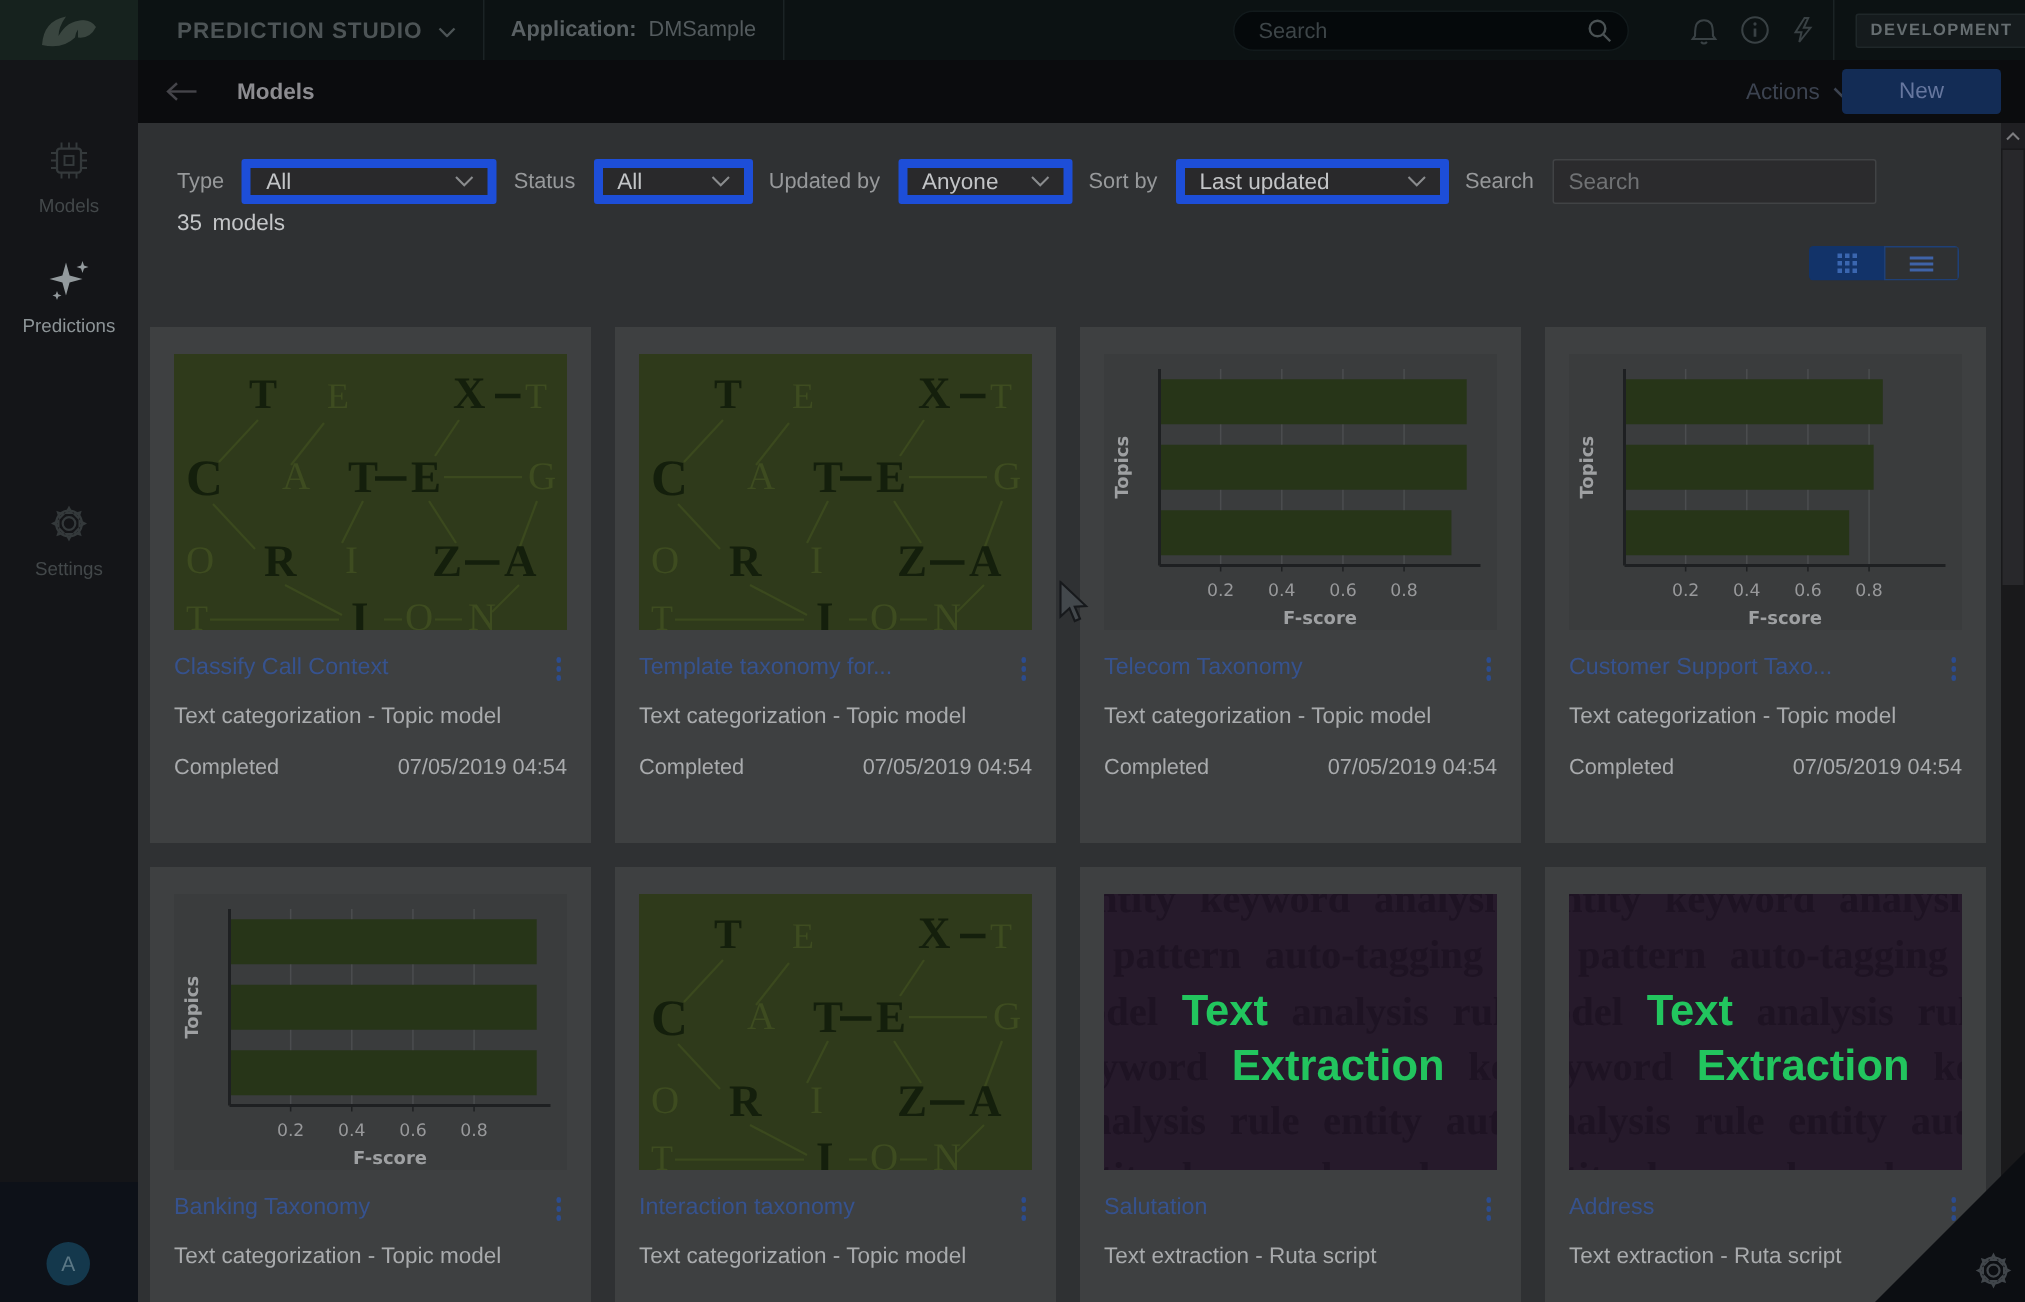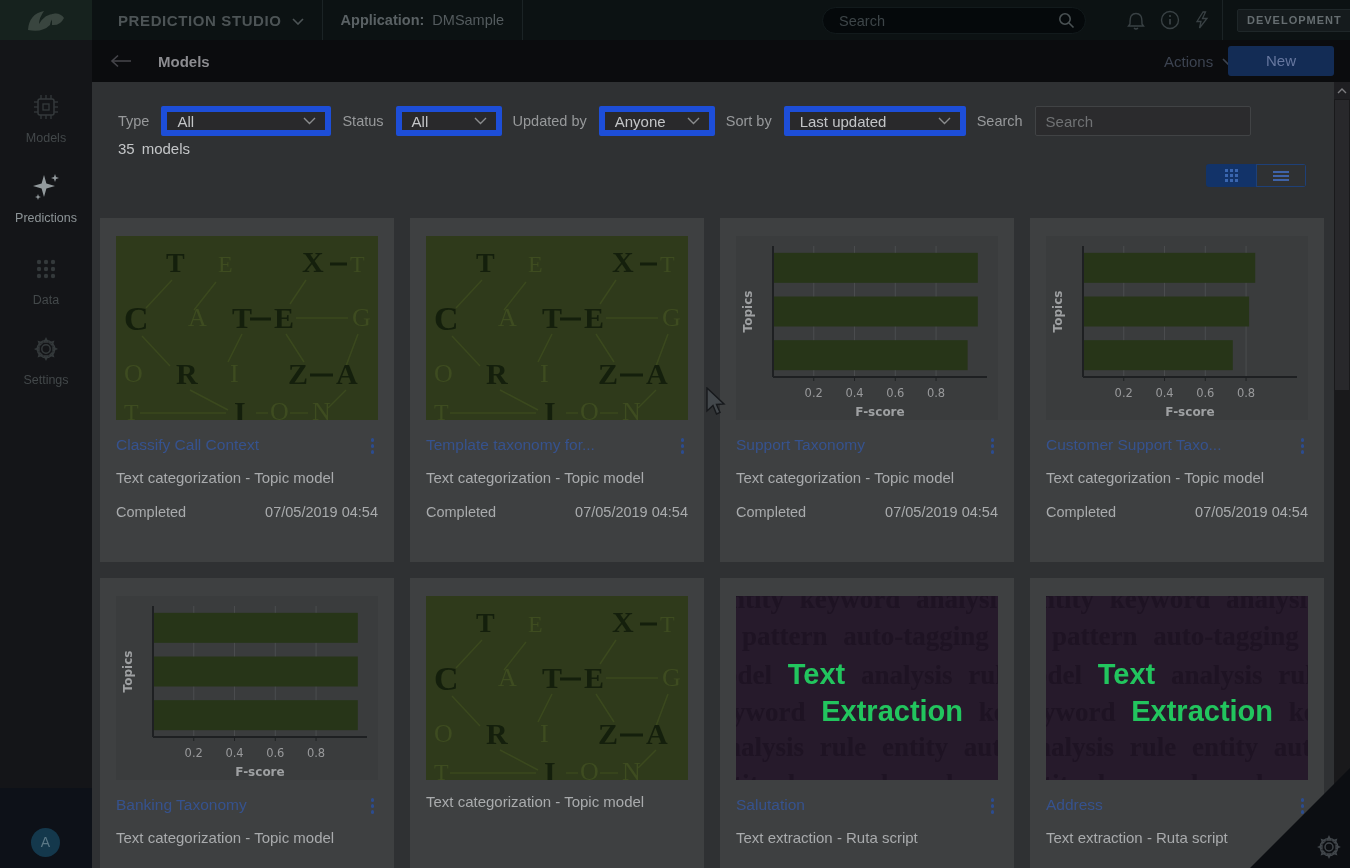--- a/index.html
+++ b/index.html
@@ -167,34 +167,20 @@
       </svg>
       <span class="nv-lb">Models</span>
     </div>
     <div class="nav-item active" id="nav-predictions">
       <svg class="nv-ic" width="32" height="30" viewBox="0 0 32 30">
         <path class="sparkfill" d="M14 3 L16.4 11.6 L25 14 L16.4 16.4 L14 25 L11.6 16.4 L3 14 L11.6 11.6 Z"></path>
         <path class="sparkfill" d="M25 2 L26 5 L29 6 L26 7 L25 10 L24 7 L21 6 L24 5 Z"></path>
         <path class="sparkfill" d="M8 22 L8.8 24.2 L11 25 L8.8 25.8 L8 28 L7.2 25.8 L5 25 L7.2 24.2 Z"></path>
       </svg>
       <span class="nv-lb">Predictions</span>
-    </div>
-    <div class="nav-item" id="nav-data">
-      <svg class="nv-ic" width="30" height="30" viewBox="0 0 30 30">
-        <circle class="dotfill" cx="8" cy="8" r="2.2"></circle>
-          <circle class="dotfill" cx="15" cy="8" r="2.2"></circle>
-          <circle class="dotfill" cx="22" cy="8" r="2.2"></circle>
-        <circle class="dotfill" cx="8" cy="15" r="2.2"></circle>
-          <circle class="dotfill" cx="15" cy="15" r="2.2"></circle>
-          <circle class="dotfill" cx="22" cy="15" r="2.2"></circle>
-        <circle class="dotfill" cx="8" cy="22" r="2.2"></circle>
-          <circle class="dotfill" cx="15" cy="22" r="2.2"></circle>
-          <circle class="dotfill" cx="22" cy="22" r="2.2"></circle>
-      </svg>
-      <span class="nv-lb">Data</span>
     </div>
     <div class="nav-item" id="nav-settings">
       <svg class="nv-ic" width="30" height="30" viewBox="0 0 30 30">
         <circle cx="15" cy="15" r="4.2" stroke-width="1.5"></circle>
         <path d="M15 4.5 L16.8 8 L13.2 8 Z M25.5 15 L22 16.8 L22 13.2 Z M15 25.5 L13.2 22 L16.8 22 Z M4.5 15 L8 13.2 L8 16.8 Z M22.4 7.6 L21.2 11.3 L18.7 8.8 Z M22.4 22.4 L18.7 21.2 L21.2 18.7 Z M7.6 22.4 L8.8 18.7 L11.3 21.2 Z M7.6 7.6 L11.3 8.8 L8.8 11.3 Z" stroke-width="1.4"></path>
         <circle cx="15" cy="15" r="8.6" stroke-width="1.5"></circle>
       </svg>
       <span class="nv-lb">Settings</span>
     </div>
     <div id="sidebar-footer"></div>
@@ -388,21 +374,21 @@
               <line x1="118.52380952380952" y1="141" x2="118.52380952380952" y2="145" stroke="#1e2022" stroke-width="1"></line>
               <text x="118.52380952380952" y="161" fill="#98999b" font-size="11.5" text-anchor="middle" font-family="DejaVu Sans, sans-serif">0.4</text>
               <line x1="159.28571428571428" y1="141" x2="159.28571428571428" y2="145" stroke="#1e2022" stroke-width="1"></line>
               <text x="159.28571428571428" y="161" fill="#98999b" font-size="11.5" text-anchor="middle" font-family="DejaVu Sans, sans-serif">0.6</text>
               <line x1="200.04761904761904" y1="141" x2="200.04761904761904" y2="145" stroke="#1e2022" stroke-width="1"></line>
               <text x="200.04761904761904" y="161" fill="#98999b" font-size="11.5" text-anchor="middle" font-family="DejaVu Sans, sans-serif">0.8</text>
               <text x="144" y="180" fill="#9ea0a2" font-size="12" font-weight="bold" text-anchor="middle" font-family="DejaVu Sans, sans-serif">F-score</text>
               <text x="16" y="75.5" fill="#9ea0a2" font-size="12" font-weight="bold" text-anchor="middle" font-family="DejaVu Sans, sans-serif" transform="rotate(-90 16 75.5)">Topics</text>
             </svg></div>
     <div class="card-title-row">
-      <a href="#" class="card-title">Support Taxonomy</a>
+      <a href="#" class="card-title">Telecom Taxonomy</a>
       <div class="kebab">
               <i></i>
               <i></i>
               <i></i>
             </div>
     </div>
     <div class="card-subtitle">Text categorization - Topic model</div>
     <div class="card-status-row">
       <span>Completed</span>
       <span>07/05/2019 04:54</span>
@@ -513,20 +499,28 @@
               <text x="8" y="146" fill="#3e4c20" font-size="26" font-family="Liberation Serif, DejaVu Serif, serif" font-weight="400">O</text>
               <text x="60" y="148" fill="#141f0c" font-size="30" font-family="Liberation Serif, DejaVu Serif, serif" font-weight="700">R</text>
               <text x="114" y="146" fill="#3e4c20" font-size="26" font-family="Liberation Serif, DejaVu Serif, serif" font-weight="400">I</text>
               <text x="172" y="148" fill="#141f0c" font-size="30" font-family="Liberation Serif, DejaVu Serif, serif" font-weight="700">Z</text>
               <text x="220" y="148" fill="#141f0c" font-size="30" font-family="Liberation Serif, DejaVu Serif, serif" font-weight="700">A</text>
               <text x="8" y="184" fill="#3e4c20" font-size="24" font-family="Liberation Serif, DejaVu Serif, serif" font-weight="400">T</text>
               <text x="118" y="186" fill="#141f0c" font-size="30" font-family="Liberation Serif, DejaVu Serif, serif" font-weight="700">I</text>
               <text x="154" y="184" fill="#3e4c20" font-size="26" font-family="Liberation Serif, DejaVu Serif, serif" font-weight="400">O</text>
               <text x="196" y="184" fill="#3e4c20" font-size="26" font-family="Liberation Serif, DejaVu Serif, serif" font-weight="400">N</text>
             </svg></div>
+    <div class="card-title-row">
+      <a href="#" class="card-title">Interaction taxonomy</a>
+      <div class="kebab">
+              <i></i>
+              <i></i>
+              <i></i>
+            </div>
+    </div>
     <div class="card-subtitle">Text categorization - Topic model</div>
     <div class="card-status-row">
       <span></span>
       <span></span>
     </div>
   </div>
         <div class="card">
     <div class="tile tile-purple">
             <div class="tp-row" style="top: -12px; left: -6px;"><span>ntity keyword analysi</span></div>
             <div class="tp-row" style="top: 25px; left: 6px;"><span>pattern auto-tagging</span></div>

